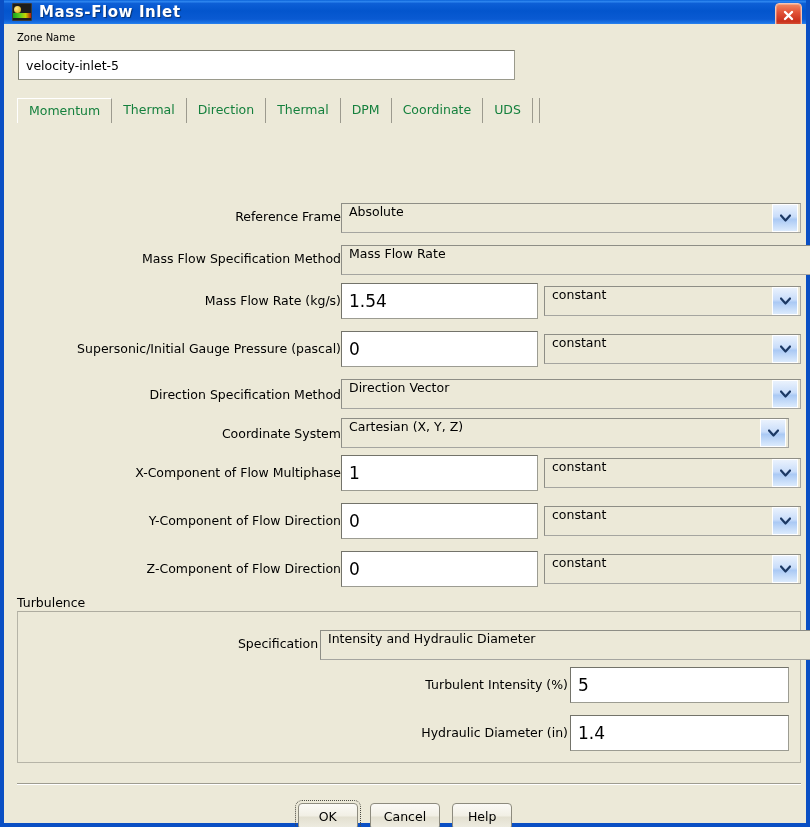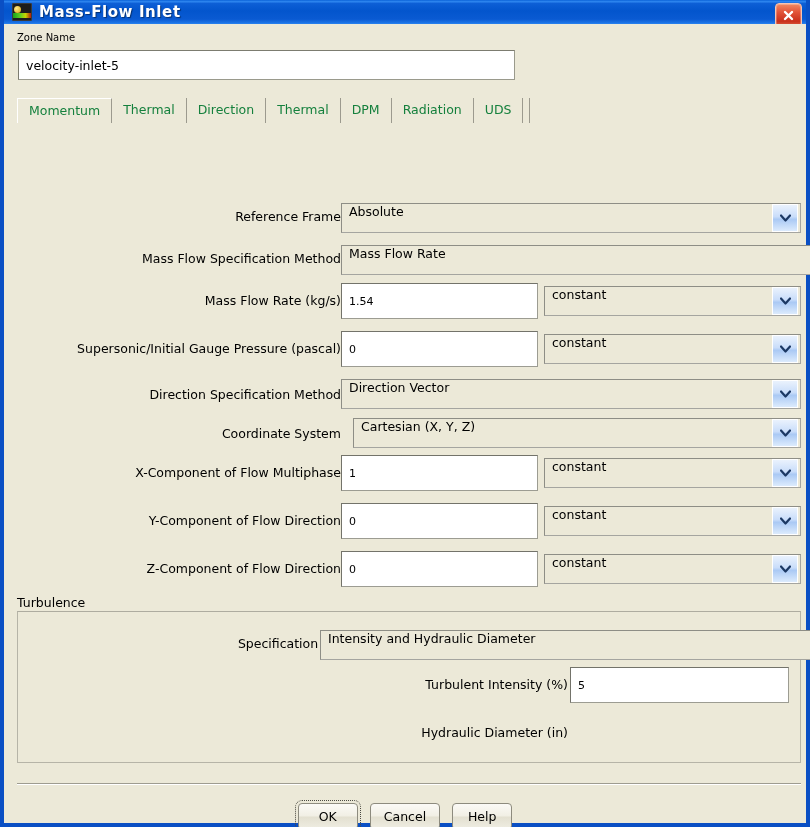--- a/index.html
+++ b/index.html
@@ -205,21 +205,21 @@
   
   .entry {
     position: absolute;
     height: 36px;
     box-sizing: border-box;
     background: #ffffff;
     border: 1px solid #9c9c92;
     border-top-color: #73736a;
     border-left-color: #73736a;
     font-family: inherit;
-    font-size: 11px;
+    font-size: 17px;
     padding: 0 0 0 7px;
     color: #000;
     outline: none;
   }
 
   
   .group-label {
     position: absolute;
     left: 0; top: 0;
     font-size: 12.5px;
@@ -292,21 +292,21 @@
 
     <div class="zone-label">Zone Name</div>
     <input class="zone-input" type="text" value="velocity-inlet-5" style="">
 
     <div class="tabstrip">
       <div class="tab active">Momentum</div>
       <div class="tab">Thermal</div>
       <div class="tab">Direction</div>
       <div class="tab">Thermal</div>
       <div class="tab">DPM</div>
-      <div class="tab">Radiation</div>
+      <div class="tab">Coordinate</div>
       <div class="tab">UDS</div>
       <div class="tab spacer"></div>
     </div>
 
     <div class="panel">
 
       <div class="lbl-box" style="top:77px;">
         <div class="lbl">Reference Frame</div>
       </div>
       <div class="combo" style="left:324px; top:80px; width:460px;">
@@ -364,21 +364,21 @@
         <div class="arrow">
           <svg width="11" height="8" viewBox="0 0 11 8">
               <path d="M1 1.5 L5.5 6.5 L10 1.5" stroke="#1b3864" stroke-width="2.2" fill="none" stroke-linecap="round" stroke-linejoin="round"></path>
             </svg>
         </div>
       </div>
 
       <div class="lbl-box" style="top:294px;">
         <div class="lbl">Coordinate System</div>
       </div>
-      <div class="combo" style="left:324px; top:295px; width:448px;margin-left:12px;">
+      <div class="combo" style="left:324px; top:295px; width:448px;">
         <div class="val">Cartesian (X, Y, Z)</div>
         <div class="arrow">
           <svg width="11" height="8" viewBox="0 0 11 8">
               <path d="M1 1.5 L5.5 6.5 L10 1.5" stroke="#1b3864" stroke-width="2.2" fill="none" stroke-linecap="round" stroke-linejoin="round"></path>
             </svg>
         </div>
       </div>
 
       <div class="lbl-box" style="top:333px;">
         <div class="lbl">X-Component of Flow Multiphase</div>
@@ -436,20 +436,21 @@
         </div>
 
         <div class="lbl-box" style="top:73px; width:551px;">
           <div class="lbl">Turbulent Intensity (%)</div>
         </div>
         <input class="entry" type="text" style="left: 553px; top: 72px; width: 219px;" value="5">
 
         <div class="lbl-box" style="top:121px; width:551px;">
           <div class="lbl">Hydraulic Diameter (in)</div>
         </div>
+        <input class="entry" type="text" style="left: 553px; top: 120px; width: 219px;" value="1.4">
       </div>
 
     </div>
 
     <div class="sep"></div>
 
     <div class="footer">
       <div class="btn focused">OK</div>
       <div class="btn">Cancel</div>
       <div class="btn">Help</div>

